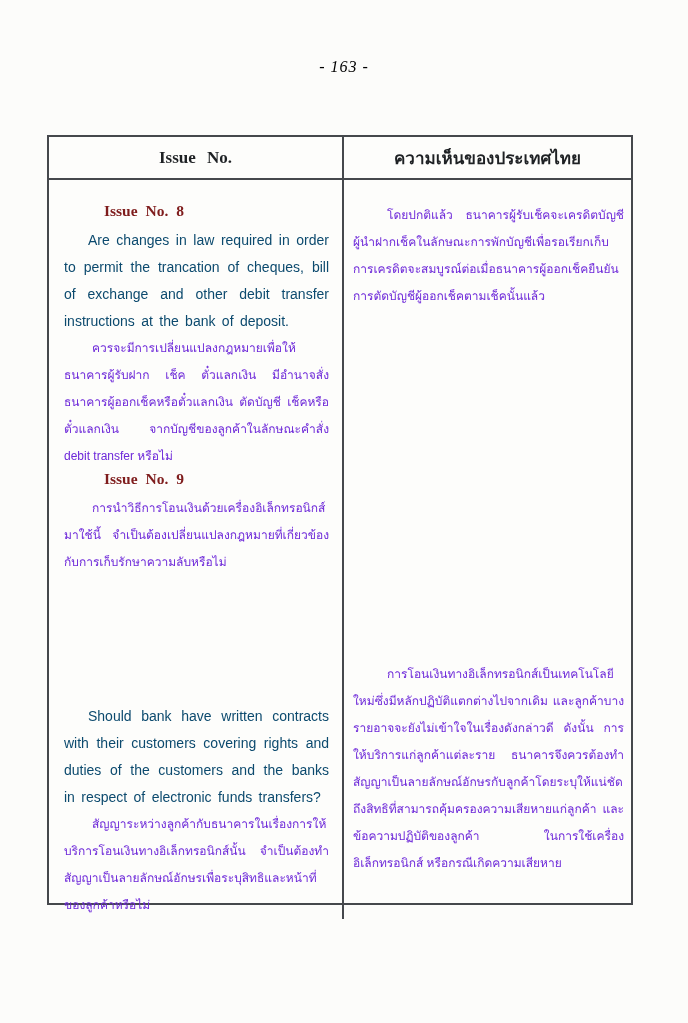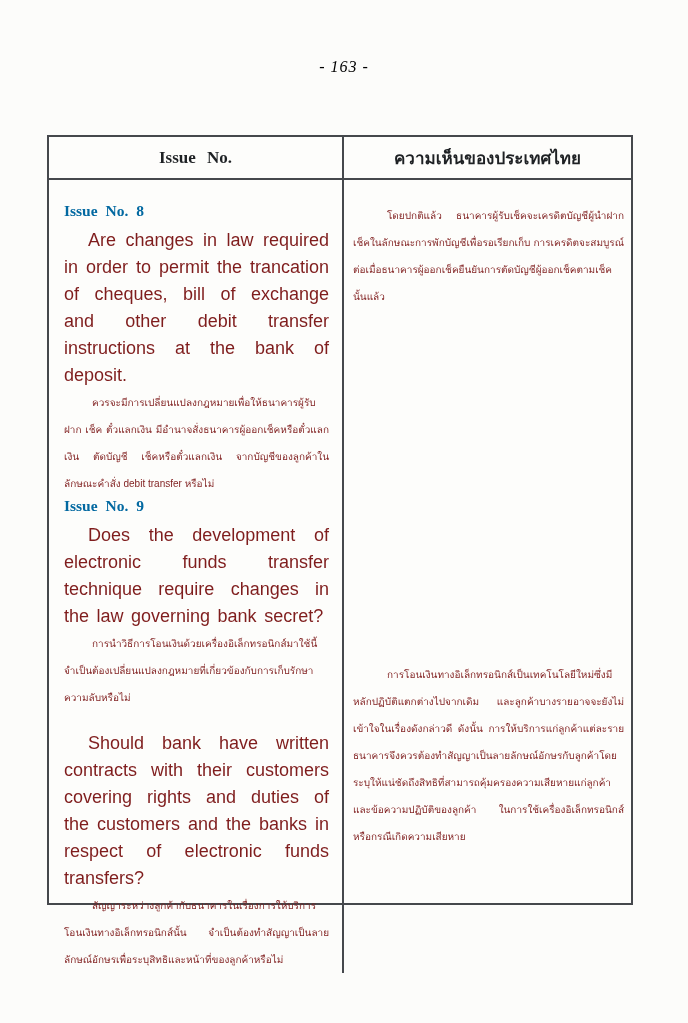--- a/index.html
+++ b/index.html
@@ -76,38 +76,39 @@
 
   .blk { display: block; }
   .blk-h8, .blk-a8 { min-height: 226px; }
   .blk-h9, .blk-a9 { min-height: 233px; }
 
   .issue-heading {
     font-family: "Liberation Serif", serif;
     font-weight: bold;
     font-size: 15.5px;
     word-spacing: 4px;
-    color: #0369a1;
+    color: #7f1d1d;
     margin-bottom: 7px;
+    margin-left: 40px;
   }
 
   .para {
-    font-size: 18px;
+    font-size: 14px;
     line-height: 27px;
     text-align: justify;
     text-indent: 24px;
     word-spacing: 2.5px;
-    color: #7f1d1d;
+    color: #0c4a6e;
   }
   .para-th {
-    font-size: 10px;
+    font-size: 12px;
     line-height: 27px;
     text-align: justify;
     text-indent: 28px;
-    color: #7f1d1d;
+    color: #6d28d9;
   }
   .col-right .para-th { text-indent: 34px; }
 </style>
 </head>
 <body>
 
 <div class="sheet">
 
   <div class="page-number">- 163 -</div>
 
@@ -123,21 +124,20 @@
       <div class="col col-left">
 
         <section class="blk blk-h8">
           <div class="issue-heading">Issue No. 8</div>
           <p class="para">Are changes in law required in order to permit the trancation of cheques, bill of exchange and other debit transfer instructions at the bank of deposit.</p>
           <p class="para-th">ควรจะมีการเปลี่ยนแปลงกฎหมายเพื่อให้ธนาคารผู้รับฝาก เช็ค ตั๋วแลกเงิน มีอำนาจสั่งธนาคารผู้ออกเช็คหรือตั๋วแลกเงิน ตัดบัญชี เช็คหรือตั๋วแลกเงิน จากบัญชีของลูกค้าในลักษณะคำสั่ง debit transfer หรือไม่</p>
         </section>
 
         <section class="blk blk-h9">
           <div class="issue-heading">Issue No. 9</div>
-          <p class="para">Does the development of electronic funds transfer technique require changes in the law governing bank secret?</p>
           <p class="para-th">การนำวิธีการโอนเงินด้วยเครื่องอิเล็กทรอนิกส์มาใช้นี้ จำเป็นต้องเปลี่ยนแปลงกฎหมายที่เกี่ยวข้องกับการเก็บรักษาความลับหรือไม่</p>
         </section>
 
         <section class="blk">
           <p class="para">Should bank have written contracts with their customers covering rights and duties of the customers and the banks in respect of electronic funds transfers?</p>
           <p class="para-th">สัญญาระหว่างลูกค้ากับธนาคารในเรื่องการให้บริการโอนเงินทางอิเล็กทรอนิกส์นั้น จำเป็นต้องทำสัญญาเป็นลายลักษณ์อักษรเพื่อระบุสิทธิและหน้าที่ของลูกค้าหรือไม่</p>
         </section>
 
       </div>
 

